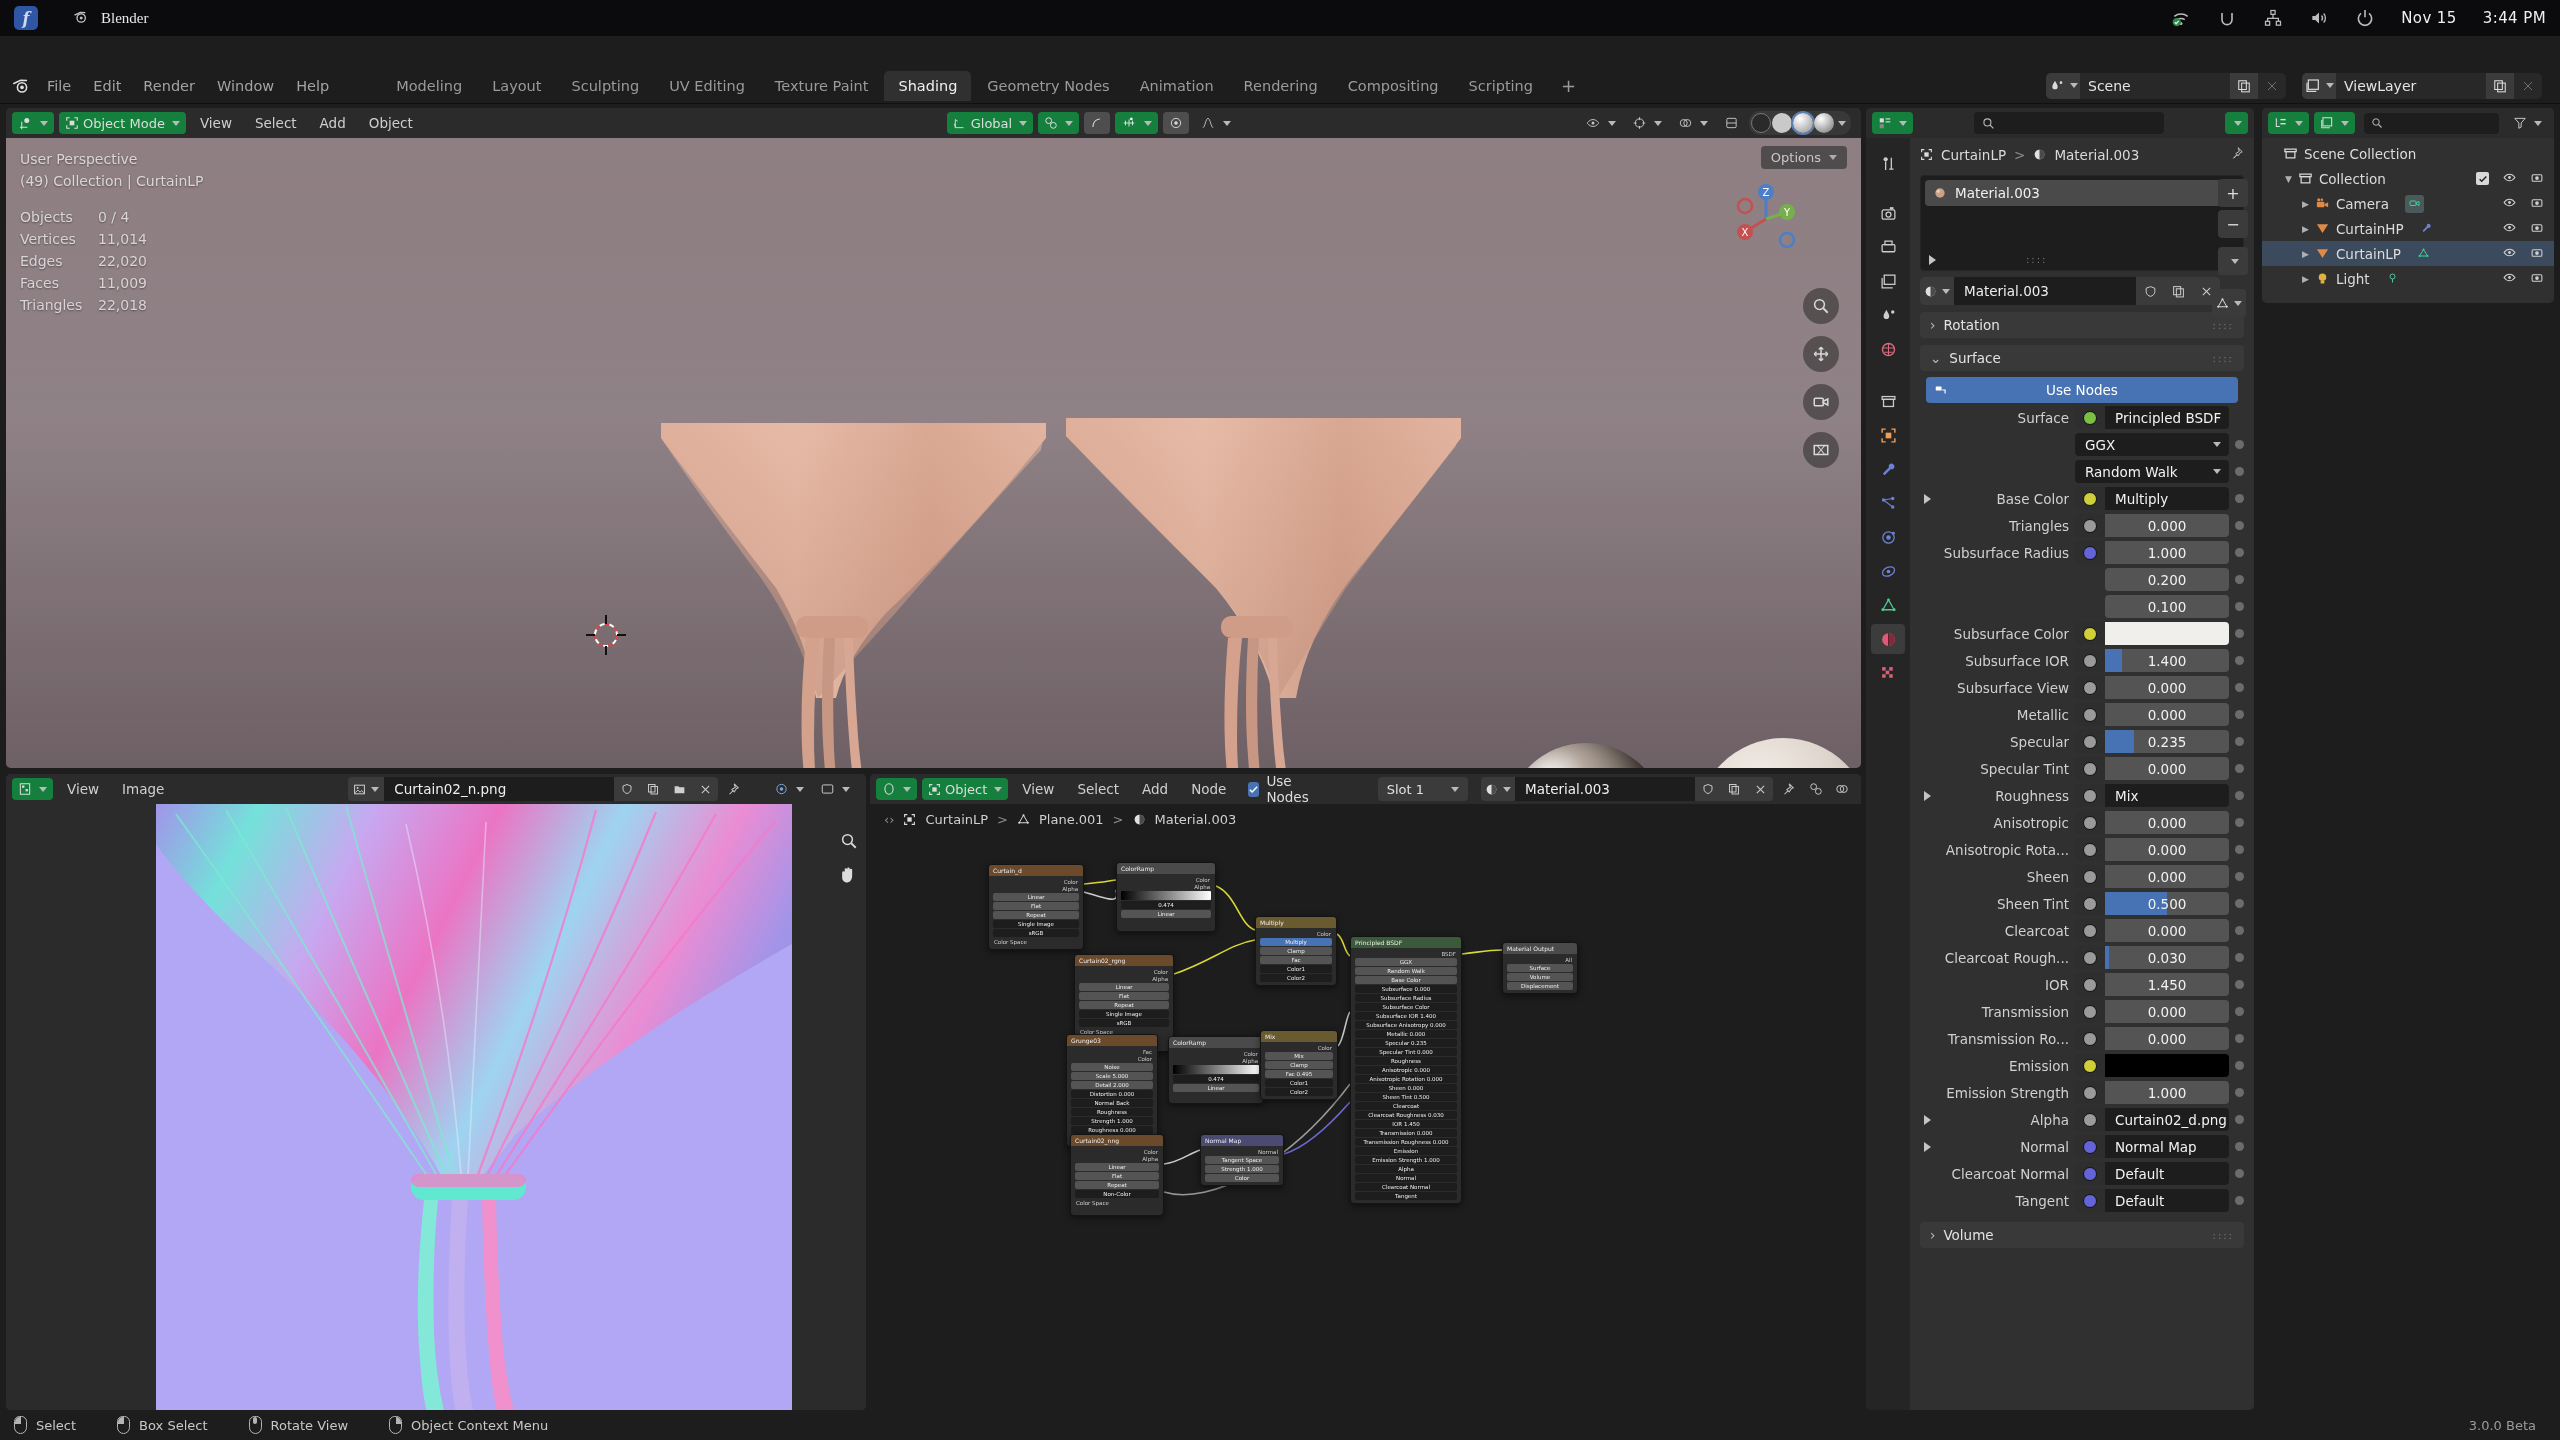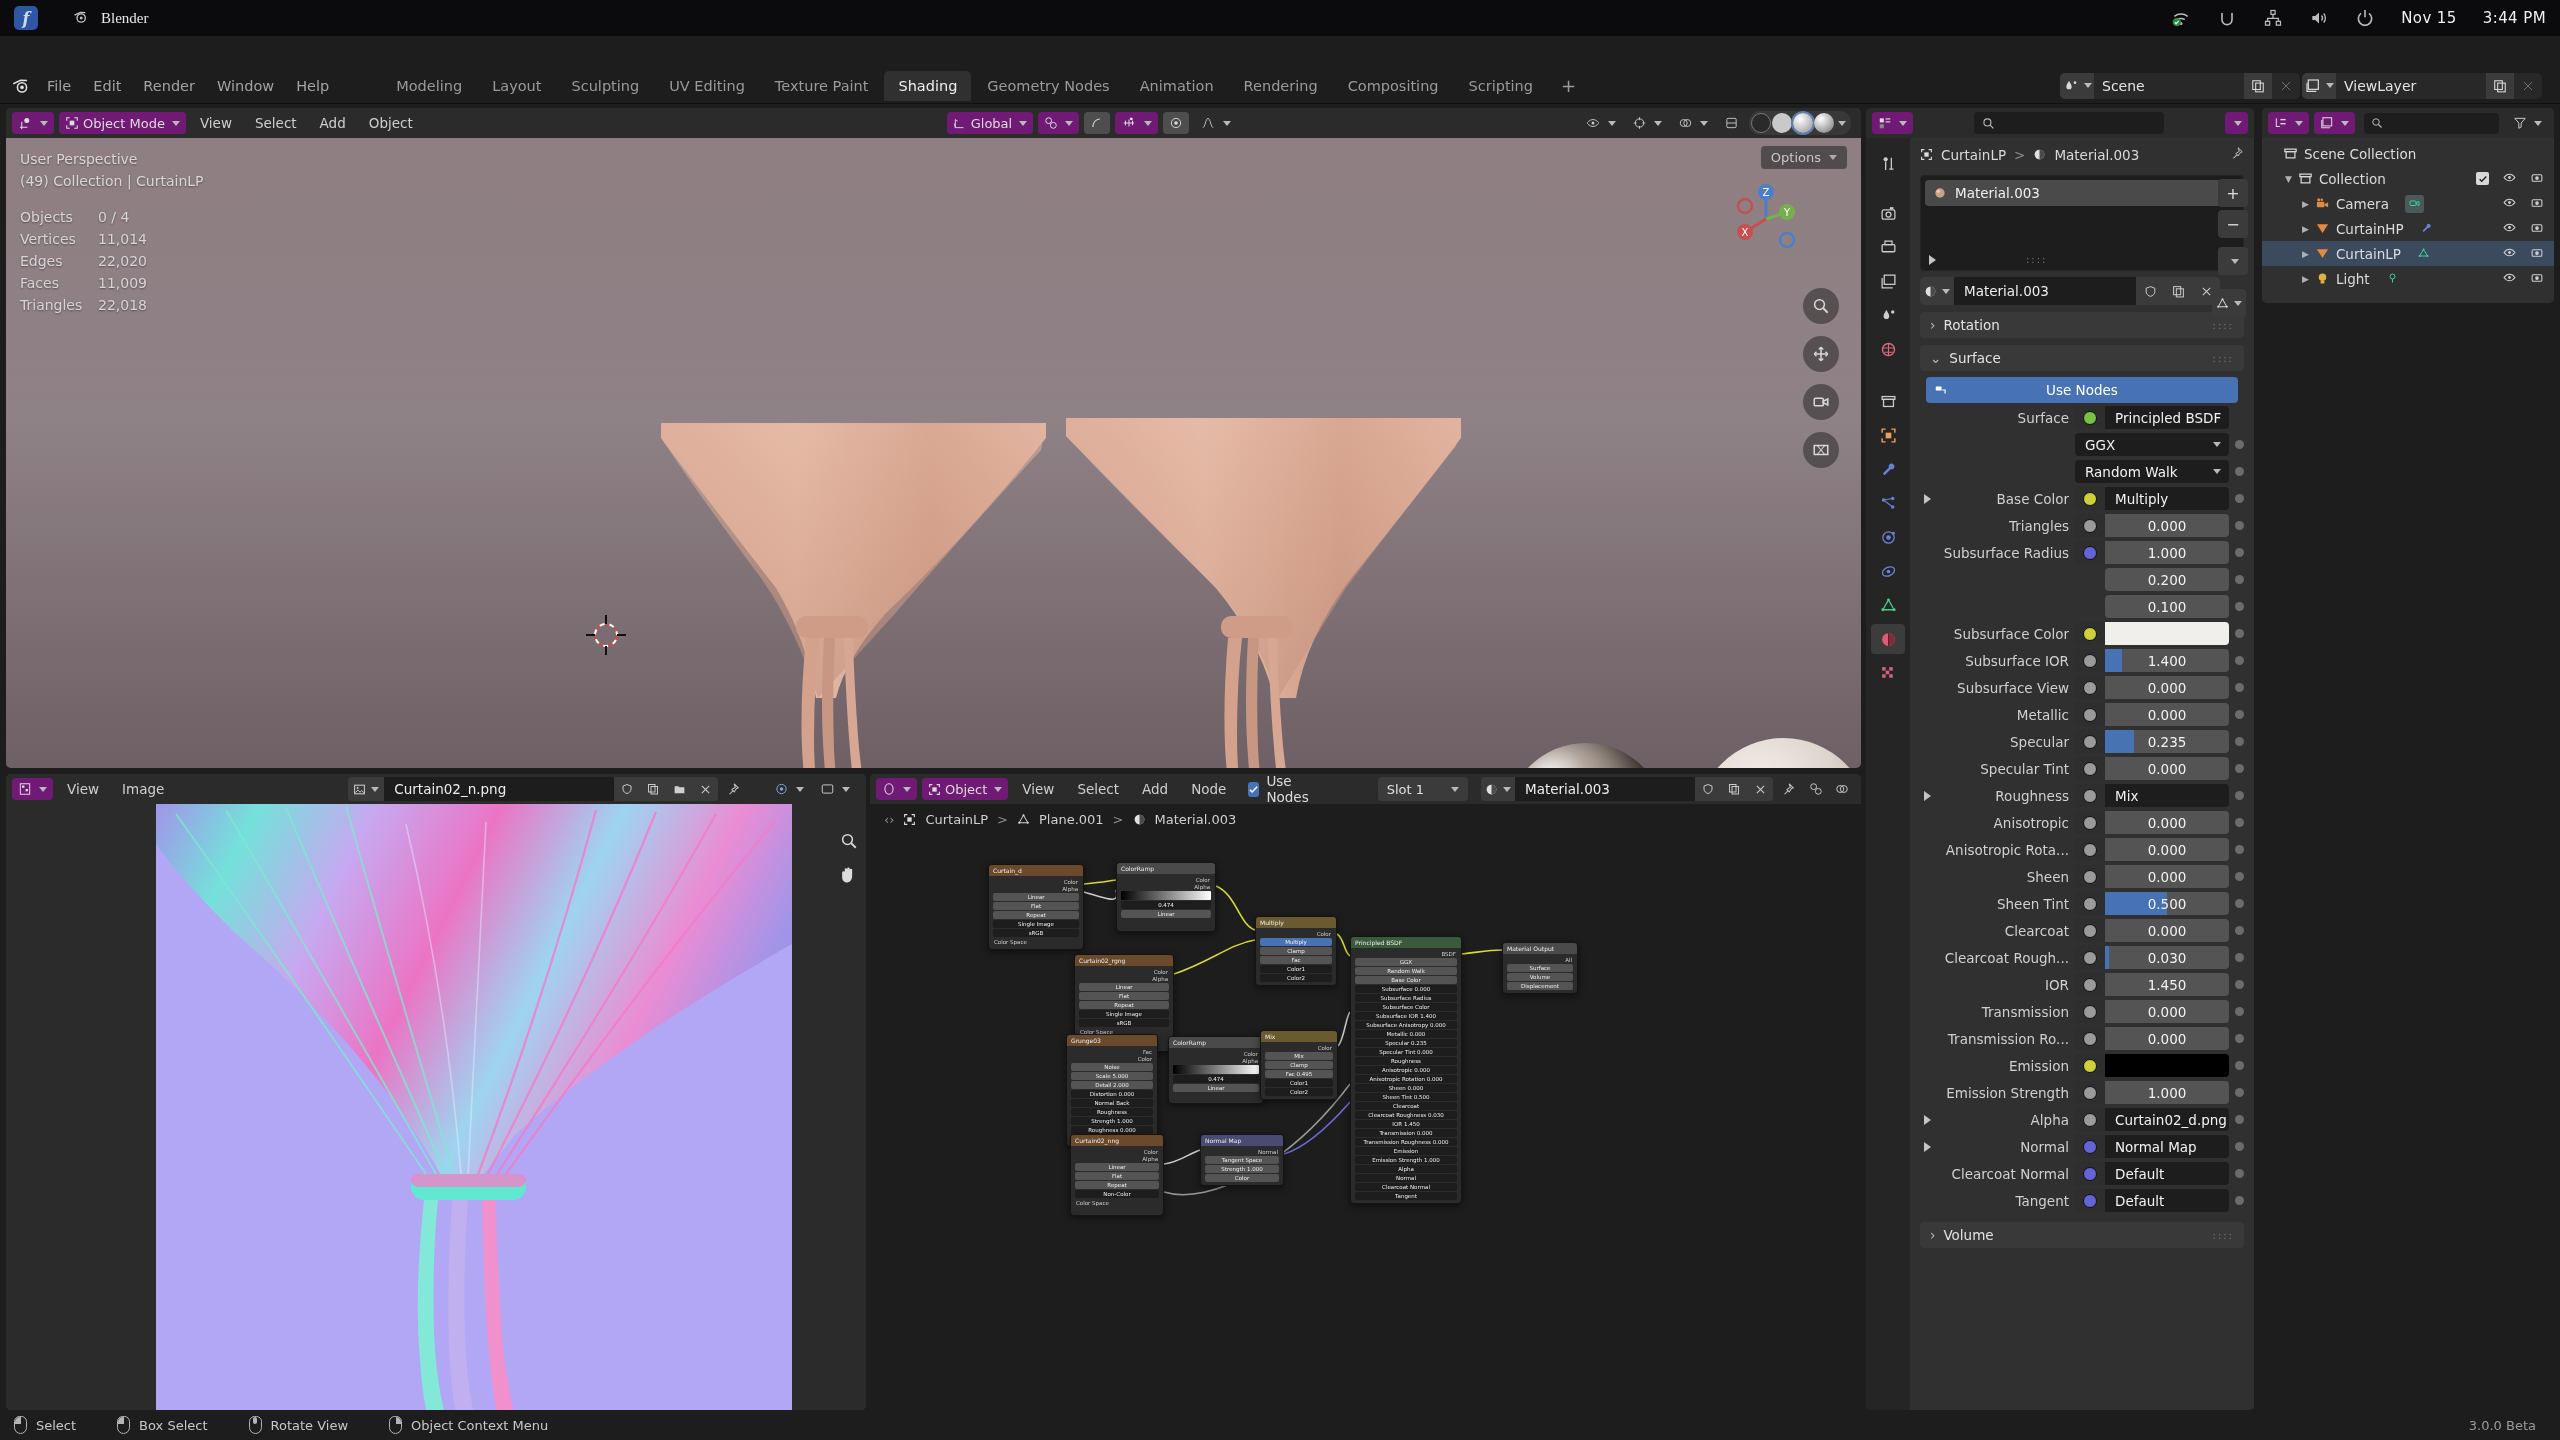--- a/index.html
+++ b/index.html
@@ -39,31 +39,31 @@
     position:absolute; left:0; top:68px; width:2560px; height:36px;
     background:#1d1d1d; display:flex; align-items:center; padding:0 8px;
     border-bottom:1px solid #101010;
   }
   .bl-logo { width:28px; height:26px; display:flex; align-items:center; justify-content:center; }
   .menu-item { font-size:14.5px; color:#a3a3a3; padding:4px 11px; border-radius:4px; cursor:default; }
   .ws-tabs { display:flex; align-items:center; margin-left:42px; gap:2px; }
   .ws-tab { font-size:14.5px; color:#9a9a9a; padding:7px 14px; border-radius:5px 5px 0 0; }
   .ws-tab.active { background:#303030; color:#f0f0f0; }
   .ws-plus { font-size:18px; color:#9a9a9a; padding:2px 12px; }
-  .topbar-right { margin-left:auto; display:flex; align-items:center; gap:2px; padding-right:10px; }
+  .topbar-right { margin-left:auto; display:flex; align-items:center; gap:16px; padding-right:10px; }
   .id-field { display:flex; align-items:center; height:26px; background:#282828; border-radius:5px; overflow:hidden; }
   .id-icon { width:34px; height:26px; background:#3b3b3b; display:flex; align-items:center; justify-content:center; gap:2px;}
   .id-name { font-size:14px; color:#e4e4e4; padding:0 12px 0 8px; min-width:150px; }
   .id-btn { width:28px; height:26px; background:#3b3b3b; display:flex; align-items:center; justify-content:center; }
   .id-btn.dim { background:#282828; opacity:.45; }
 
   
   .area { position:absolute; background:#303030; border-radius:5px; overflow:hidden; }
   .hdr { height:30px; background:#2b2b2b; display:flex; align-items:center; padding:0 6px; gap:5px; }
-  .hbtn { height:22px; background:#701a75; border-radius:4px; display:flex; align-items:center;
+  .hbtn { height:22px; background:#15803d; border-radius:4px; display:flex; align-items:center;
           gap:4px; padding:0 6px; font-size:13px; color:#dcdcdc; }
   .hbtn.flat { background:transparent; }
   .hlabel { font-size:13.5px; color:#cfcfcf; padding:0 9px; }
   .chev { width:0;height:0;border-left:4px solid transparent;border-right:4px solid transparent;
           border-top:5px solid #b9b9b9; display:inline-block; margin-left:3px; }
 
   
   #viewport { left:6px; top:108px; width:1855px; height:660px; }
   .vp-canvas { position:absolute; left:0; top:30px; width:1855px; height:630px;
      background:linear-gradient(#8d7d80 0%, #93868a 45%, #6e6064 100%); }

